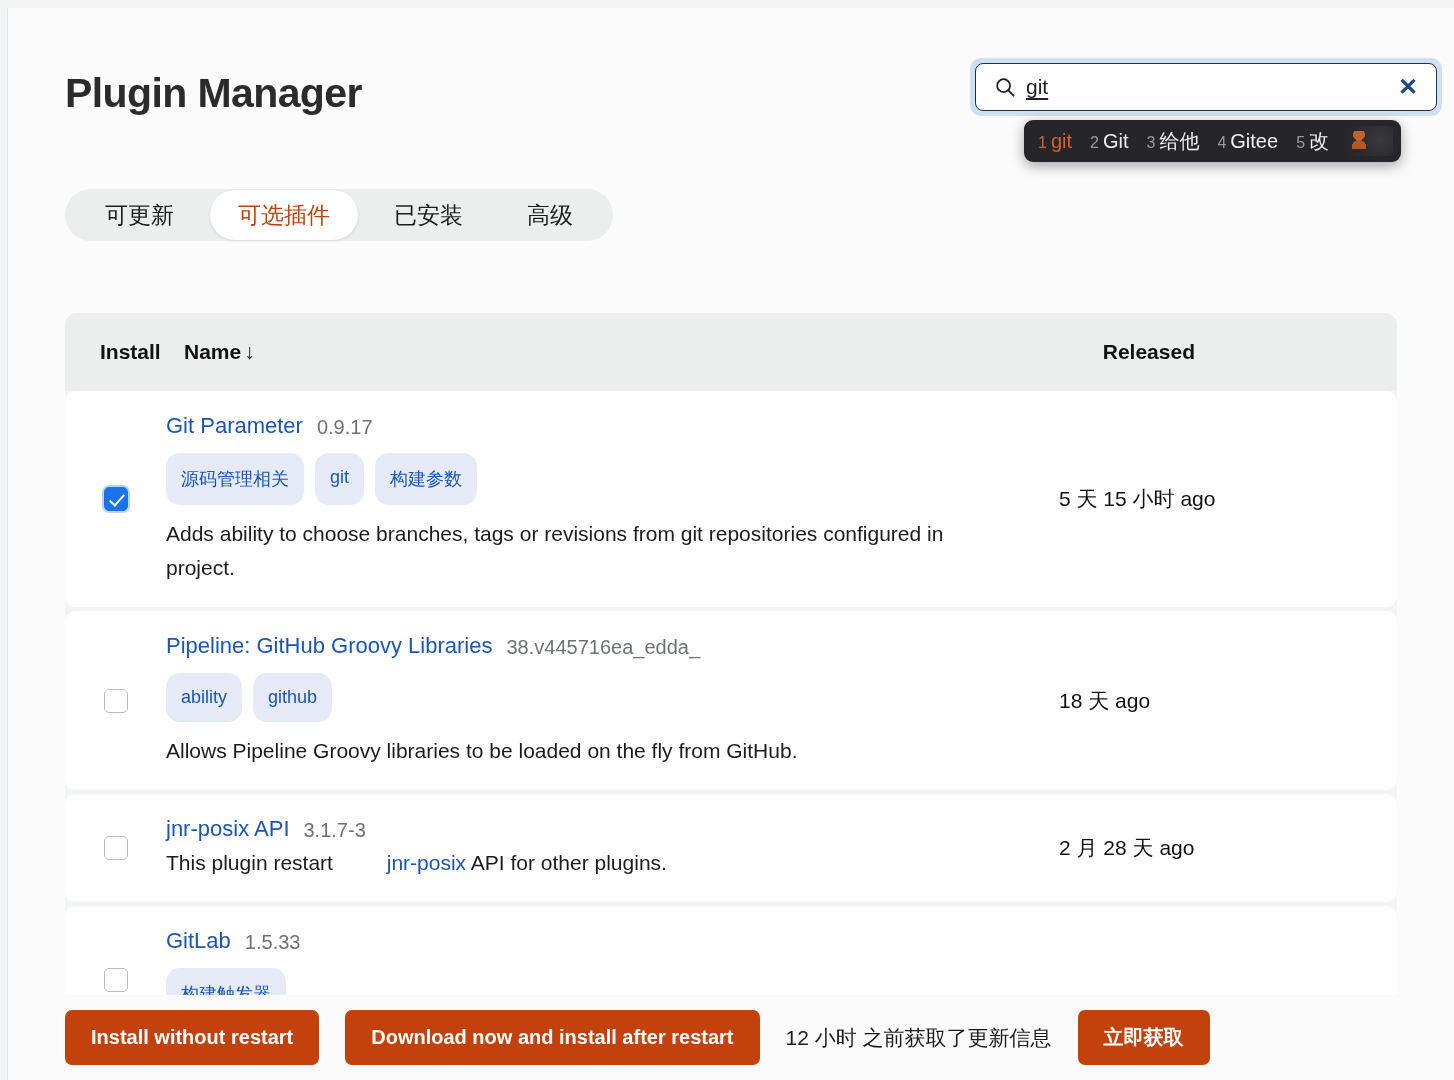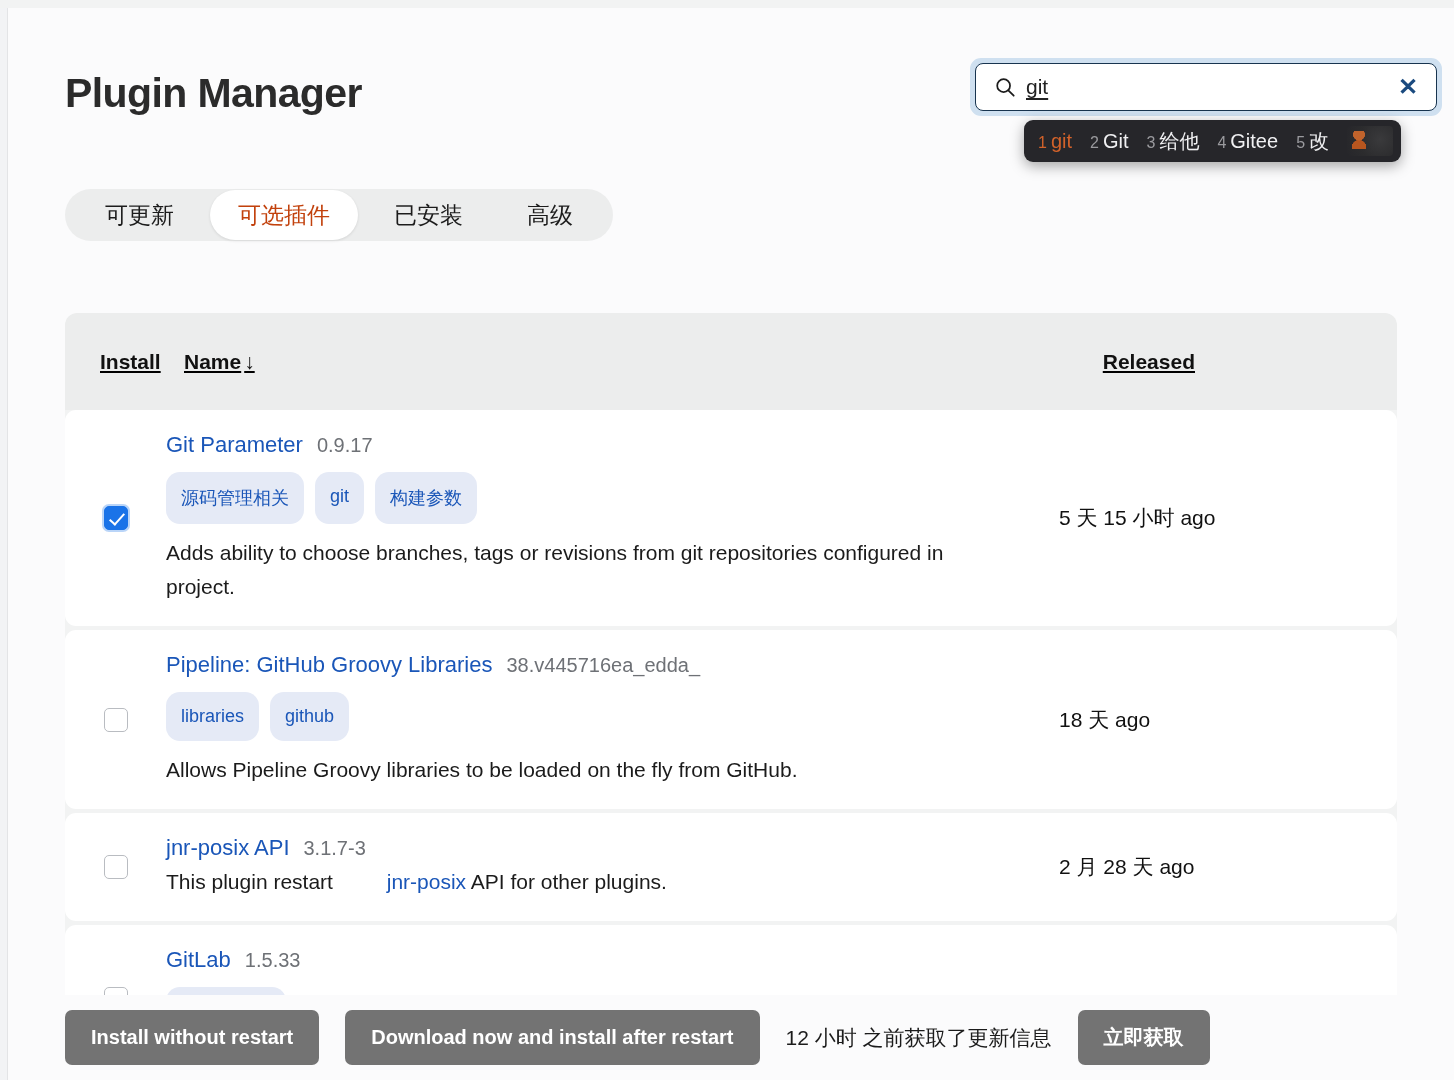--- a/index.html
+++ b/index.html
@@ -183,25 +183,24 @@
     left: 57px;
     top: 305px;
     width: 1332px;
     border-radius: 12px;
     overflow: hidden;
     background: #ffffff;
   }
 
   .thead {
     background: #eceded;
-    height: 97px;
+    height: 78px;
     display: flex;
     align-items: center;
     padding-left: 35px;
-    text-decoration: underline;
   }
 
   .th {
     font-size: 21px;
     font-weight: bold;
     color: #111;
   }
   .th-install { width: 66px; }
   .th-name { margin-left: 18px; display: flex; align-items: center; gap: 3px; }
   .sort-arrow { font-size: 21px; font-weight: normal; color: #111; }
@@ -248,21 +247,21 @@
     width: 6px; height: 13px;
     border: solid #fff;
     border-width: 0 2.6px 2.6px 0;
     transform: rotate(42deg);
   }
 
   .name-cell { flex: 1 1 auto; padding-right: 20px; }
 
   .plugin-line {
     display: flex;
-    align-items: center;
+    align-items: flex-end;
     gap: 14px;
     margin-bottom: 4px;
   }
   .plugin-name {
     font-size: 22px;
     color: #1a56b8;
     cursor: pointer;
   }
   .plugin-ver {
     font-size: 20px;
@@ -302,21 +301,21 @@
     width: 1447px;
     height: 85px;
     background: #fbfbfc;
     display: flex;
     align-items: center;
     padding-left: 57px;
     gap: 26px;
   }
 
   .btn {
-    background: #737373;
+    background: #c2410c;
     color: #ffffff;
     font-size: 20px;
     font-weight: bold;
     border: none;
     border-radius: 7px;
     padding: 0 26px;
     height: 55px;
     cursor: pointer;
     font-family: "Liberation Sans", sans-serif;
   }
@@ -419,21 +418,21 @@
       <div class="row">
         <div class="cb-cell">
           <div class="cb"></div>
         </div>
         <div class="name-cell">
           <div class="plugin-line">
             <span class="plugin-name">Pipeline: GitHub Groovy Libraries</span>
             <span class="plugin-ver">38.v445716ea_edda_</span>
           </div>
           <div class="tags">
-            <span class="tag">libraries</span>
+            <span class="tag">ability</span>
             <span class="tag">github</span>
           </div>
           <div class="desc">
             <span>Allows Pipeline Groovy libraries to be loaded on the fly from GitHub.</span>
           </div>
         </div>
         <div class="released-cell">18 天 ago</div>
       </div>
 
       <div class="row compact">

